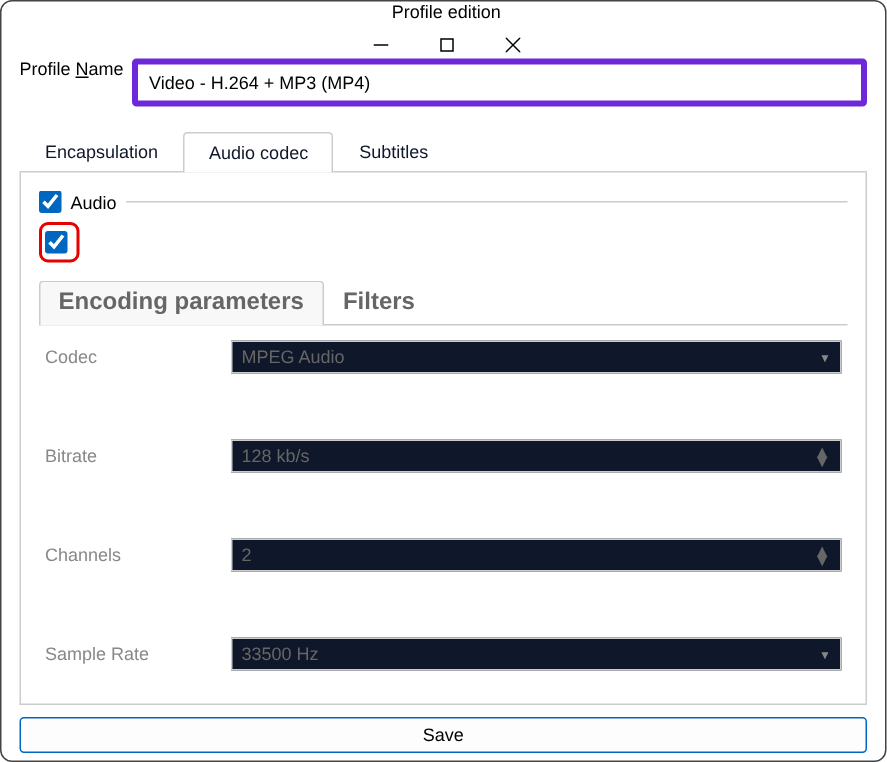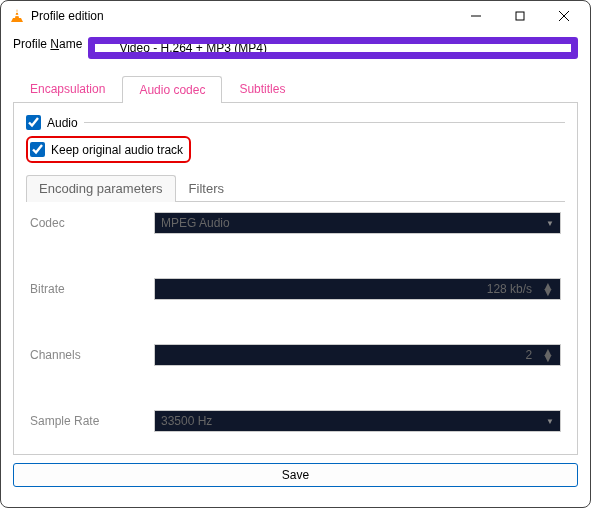--- a/index.html
+++ b/index.html
@@ -1,54 +1,54 @@
 <!DOCTYPE html>
 <html><head>
   <meta charset="utf-8">
   <style>
     * { box-sizing: border-box; margin: 0; padding: 0; font-family: "Segoe UI", Tahoma, sans-serif; font-size: 12px; }
     body { background: #fff; width: 591px; height: 508px; border: 1px solid #444; border-radius: 8px; overflow: hidden; display: flex; flex-direction: column; }
     
-    .titlebar { display: flex; align-items: center; height: 32px; padding: 0 4px 0 8px; }
+    .titlebar { display: flex; align-items: center; height: 32px; padding: 0 4px 0 8px; flex-direction: column; }
     .vlc-icon { width: 16px; height: 16px; margin-right: 6px; }
     .window-title { font-size: 12px; flex: 1; }
     .win-controls { display: flex; }
     .win-btn { width: 44px; height: 30px; display: flex; align-items: center; justify-content: center; cursor: default; }
     .win-btn svg { width: 10px; height: 10px; }
     
     .content { flex: 1; padding: 6px 12px 12px 12px; display: flex; flex-direction: column; }
     
     .profile-row { display: flex; align-items: flex-start; gap: 6px; margin-bottom: 16px; }
     .profile-label { font-size: 12px; }
     .profile-label u { text-decoration: underline; }
-    .profile-input { flex: 1; padding: 3px 24px; border: 7px solid #6d28d9; border-radius: 3px; font-size: 12px; height: 22px; }
+    .profile-input { flex: 1; padding: 3px 7px; border: 4px solid #6d28d9; border-radius: 3px; font-size: 12px; height: 32px; }
     
     .tabs { display: flex; align-items: flex-end; border-bottom: 1px solid #ccc; }
-    .tab { padding: 6px 16px; border: 1px solid transparent; border-bottom: none; cursor: default; position: relative; font-size: 12px; color: #ec4899; }
+    .tab { padding: 6px 16px; border: 1px solid transparent; border-bottom: none; cursor: default; position: relative; font-size: 12px; color: #0f172a; }
     .tab.active { border-color: #ccc; background: #fff; border-top-left-radius: 3px; border-top-right-radius: 3px; margin-bottom: -1px; }
     
     .tab-content { border: 1px solid #ccc; border-top: none; flex: 1; padding: 10px 12px 12px 12px; display: flex; flex-direction: column; }
     
     .checkbox-row { display: flex; align-items: center; gap: 6px; margin: 2px 0; }
     .audio-header { display: flex; align-items: center; margin-bottom: 4px; }
     .audio-header .line { flex: 1; height: 1px; background: #ccc; margin-left: 6px; }
     .cb { width: 15px; height: 15px; accent-color: #0067c0; cursor: default; }
     .cb-label { font-size: 12px; }
     
     .highlighted { border: 2px solid #e60000; border-radius: 6px; padding: 2px 6px 2px 0; display: inline-flex; align-items: center; margin-bottom: 8px; }
     
     .sub-tabs { display: flex; border-bottom: 1px solid #ccc; margin-top: 4px; }
-    .sub-tab { padding: 5px 12px; border: 1px solid transparent; border-bottom: none; font-size: 13px; color: #666; position: relative; cursor: default; }
+    .sub-tab { padding: 5px 12px; border: 1px solid transparent; border-bottom: none; font-size: 16px; color: #666; position: relative; cursor: default; font-weight: bold; }
     .sub-tab.active { border-color: #ccc; background: #f8f8f8; border-top-left-radius: 3px; border-top-right-radius: 3px; margin-bottom: -1px; color: #666; }
     
     .form-grid { padding: 10px 4px; display: grid; grid-template-columns: 80px 1fr; row-gap: 10px; align-items: center; gap: 44px; }
     .form-label { font-size: 12px; color: #888; }
     .form-control { height: 22px; border: 1px solid #ccc; background: #0f172a; padding: 0 6px; font-size: 12px; color: #666; display: flex; align-items: center; justify-content: space-between; }
     .form-control .val { flex: 1; }
-    .form-control.right .val { text-align: right; padding-right: 6px; }
+    .form-control.right .val { padding-right: 6px; }
     .dropdown-arrow { color: #888; font-size: 8px; }
     .spinner { display: flex; flex-direction: column; line-height: 6px; font-size: 7px; color: #666; margin-left: 4px; }
     
     .footer { display: flex; justify-content: flex-end; gap: 24px; padding: 8px 0 0 0; flex-direction: column; }
     .btn { min-width: 78px; height: 24px; border: 1px solid #ccc; background: #fdfdfd; border-radius: 3px; font-size: 12px; cursor: default; }
     .btn.primary { border-color: #0067c0; color: #000; }
   </style>
 </head>
 <body>
 
@@ -100,21 +100,20 @@
         <input type="checkbox" class="cb" checked="" style="">
         <span class="cb-label">Audio</span>
       </div>
       <div class="line"></div>
     </div>
 
     <div>
       <span class="highlighted">
         <span class="checkbox-row" style="padding-left:2px;">
           <input type="checkbox" class="cb" checked="" style="">
-          <span class="cb-label">Keep original audio track</span>
         </span>
       </span>
     </div>
 
     <div class="sub-tabs">
       <div class="sub-tab active">Encoding parameters</div>
       <div class="sub-tab">Filters</div>
     </div>
 
     <div class="form-grid">

